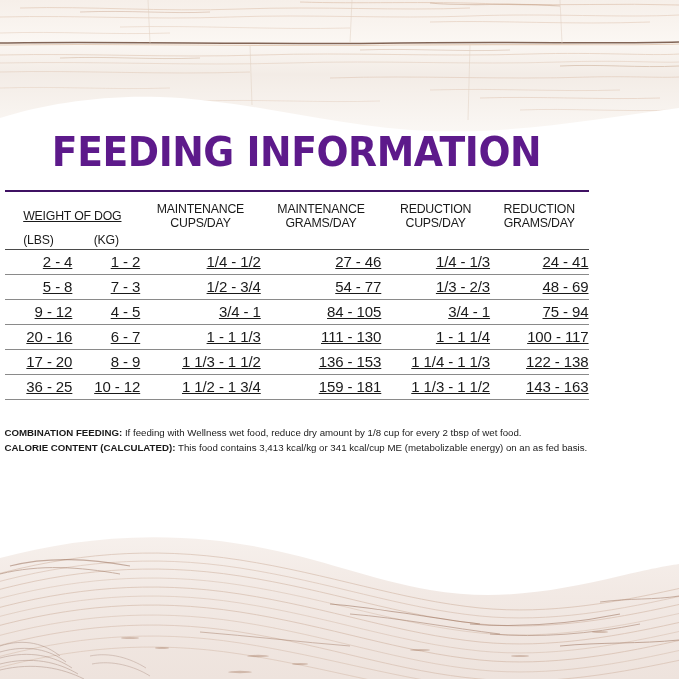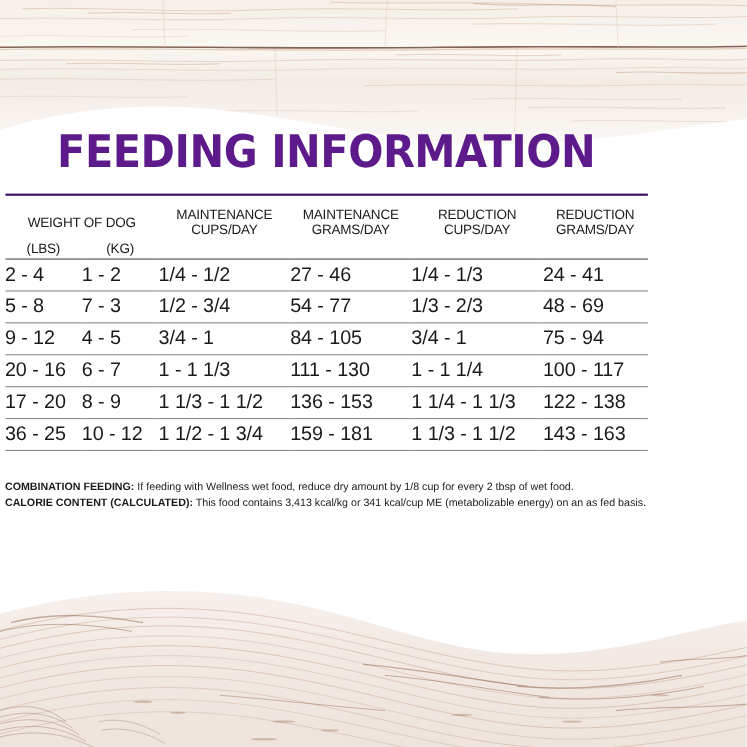--- a/index.html
+++ b/index.html
@@ -14,21 +14,21 @@
   
   .wood-band { position:absolute; left:0; width:679px; overflow:hidden; }
   #wood-top    { top:0;  height:135px; }
   #wood-bottom { top:528px; height:151px; }
 
   .wood-svg { display:block; width:679px; height:100%; }
 
   
   .content {
     position:absolute;
-    left:0; top:116px;
+    left:0; top:130px;
     width:593px;
   }
 
   .title {
     text-align:center;
     font-family:"DejaVu Sans", sans-serif;
     font-weight:700;
     font-size:41px;
     letter-spacing:-0.5px;
     line-height:1;
@@ -61,30 +61,31 @@
     font-weight:400;
     text-align:center;
     line-height:1.16;
     padding:10px 0 2px 0;
     white-space:nowrap;
     letter-spacing:-0.2px;
   }
   table.feeding th .sub { display:block; }
 
   table.feeding td {
-    text-align:left;
+    text-align:right;
     padding:3.5px 0 3.5px 0;
     border-bottom:1px solid #8a8a8a;
     white-space:nowrap;
     letter-spacing:-0.1px;
-    font-size:18px;
+    font-size:15px;
+    text-decoration:underline;
   }
   table.feeding tr.first-row td { border-top:1px solid #4a4a4a; }
 
-  .hdr-span { text-align:center; }
+  .hdr-span { text-align:center;text-decoration:underline; }
 
   .notes {
     width:584px;
     margin:17px auto;
     padding-top:9px;
     font-size:9.7px;
     line-height:1.42;
     color:#1a1a1a;
   }
   .notes p { margin-bottom:1px; }

